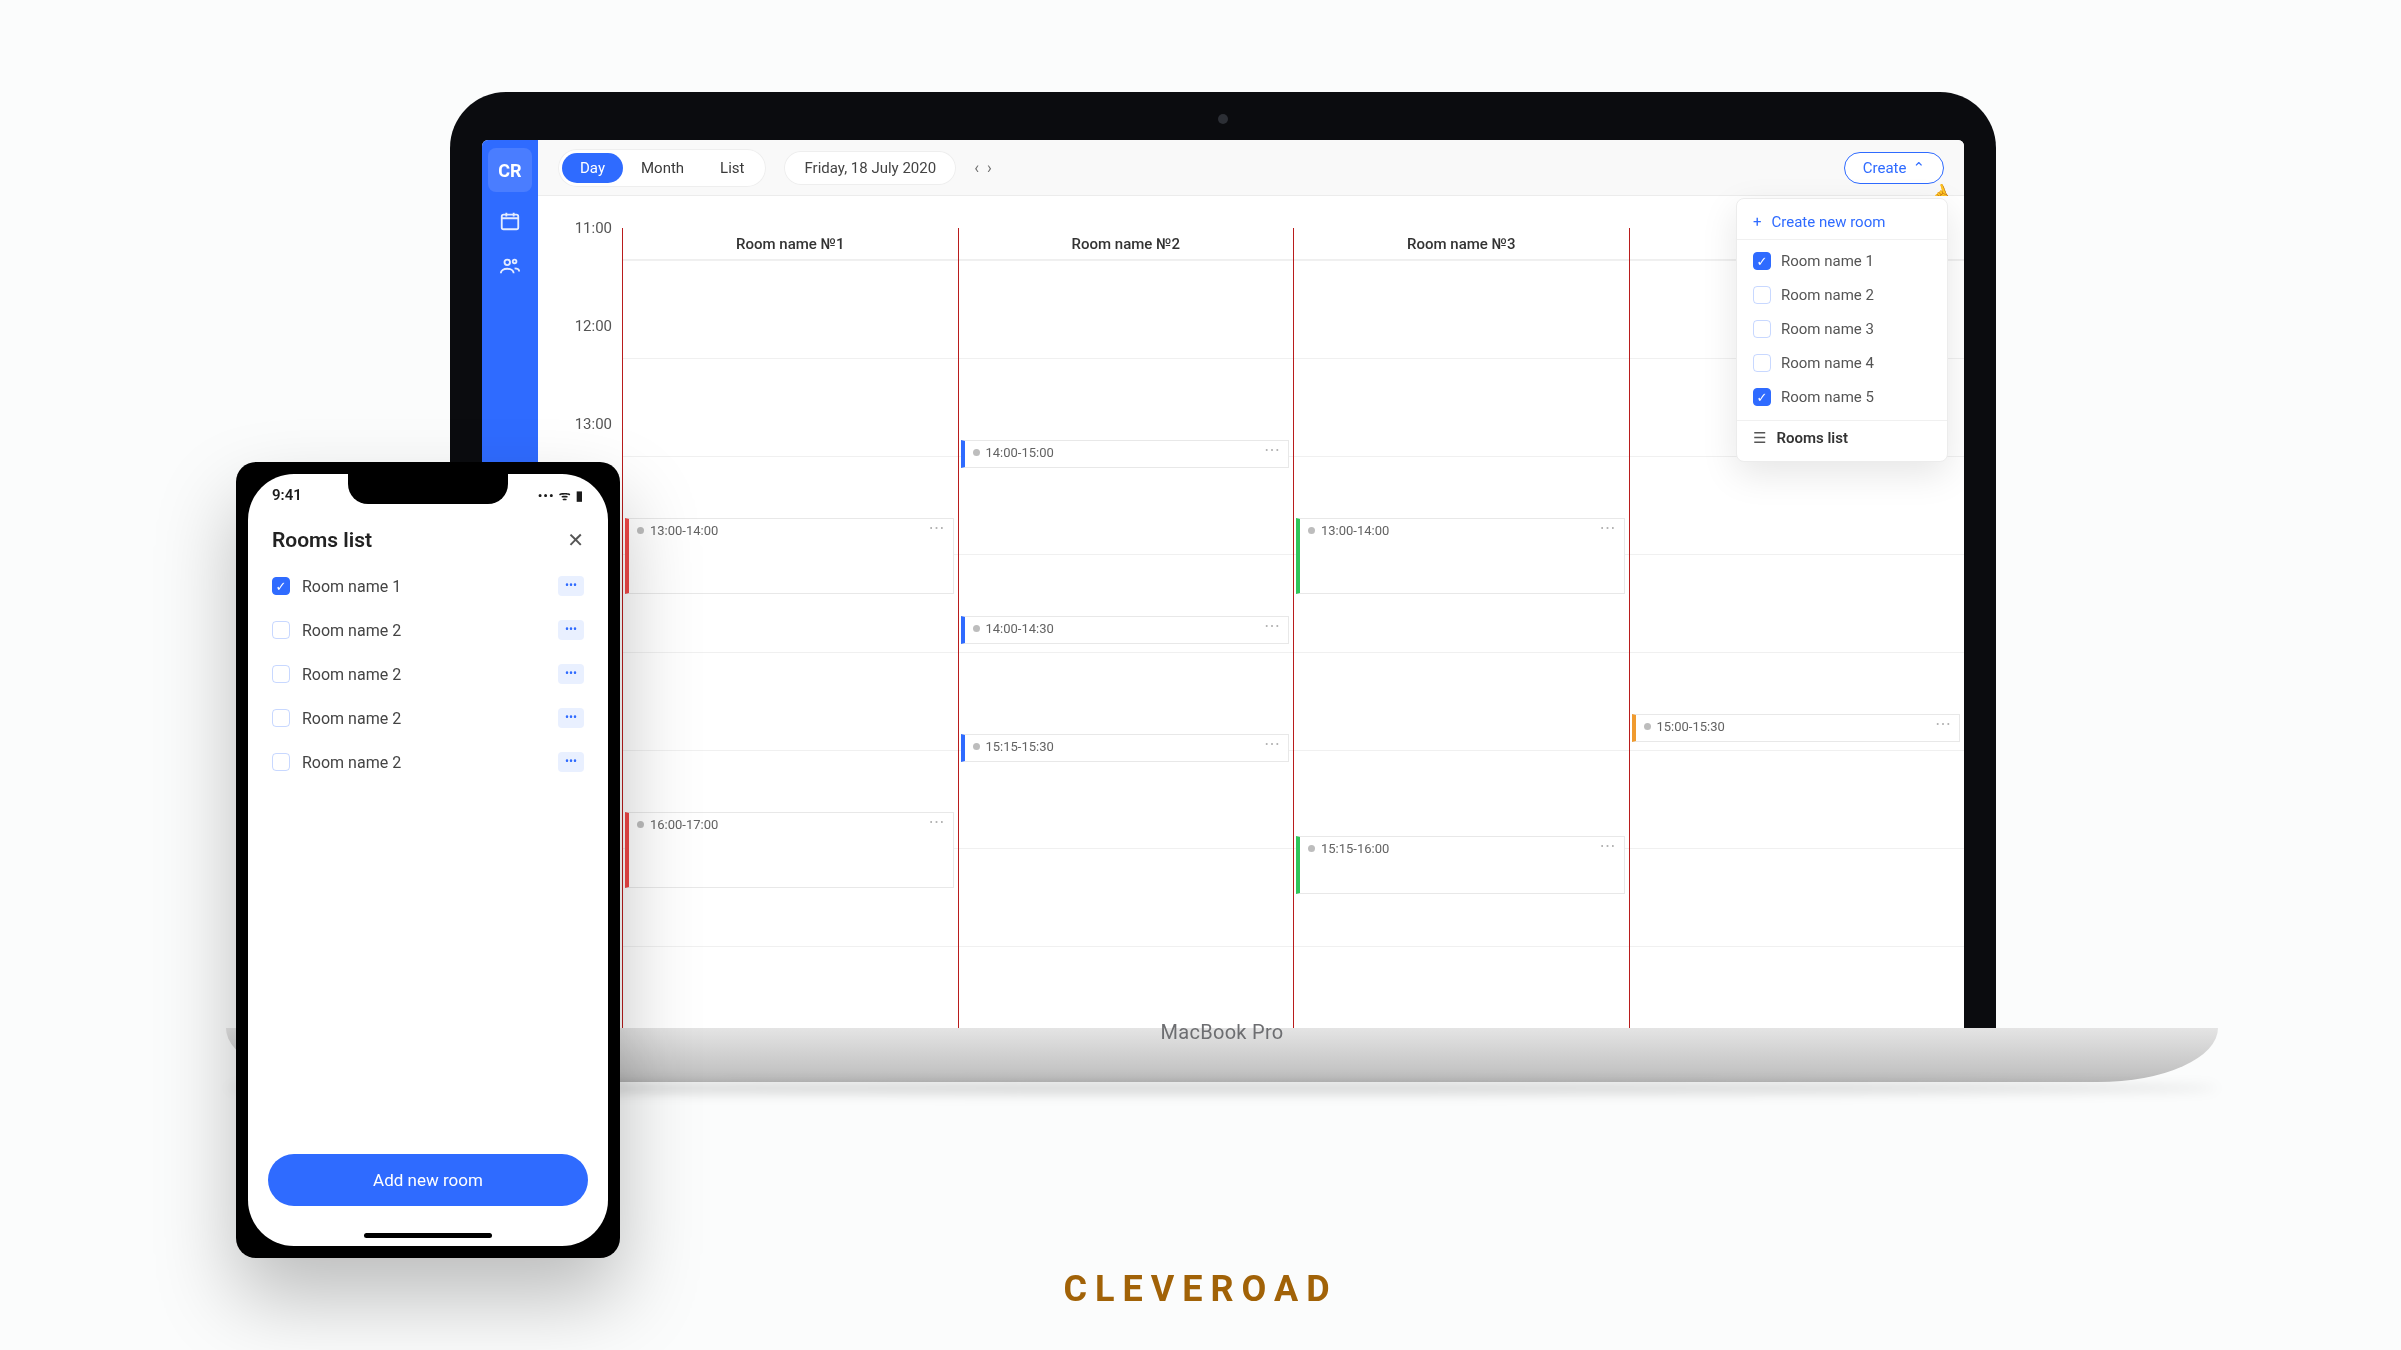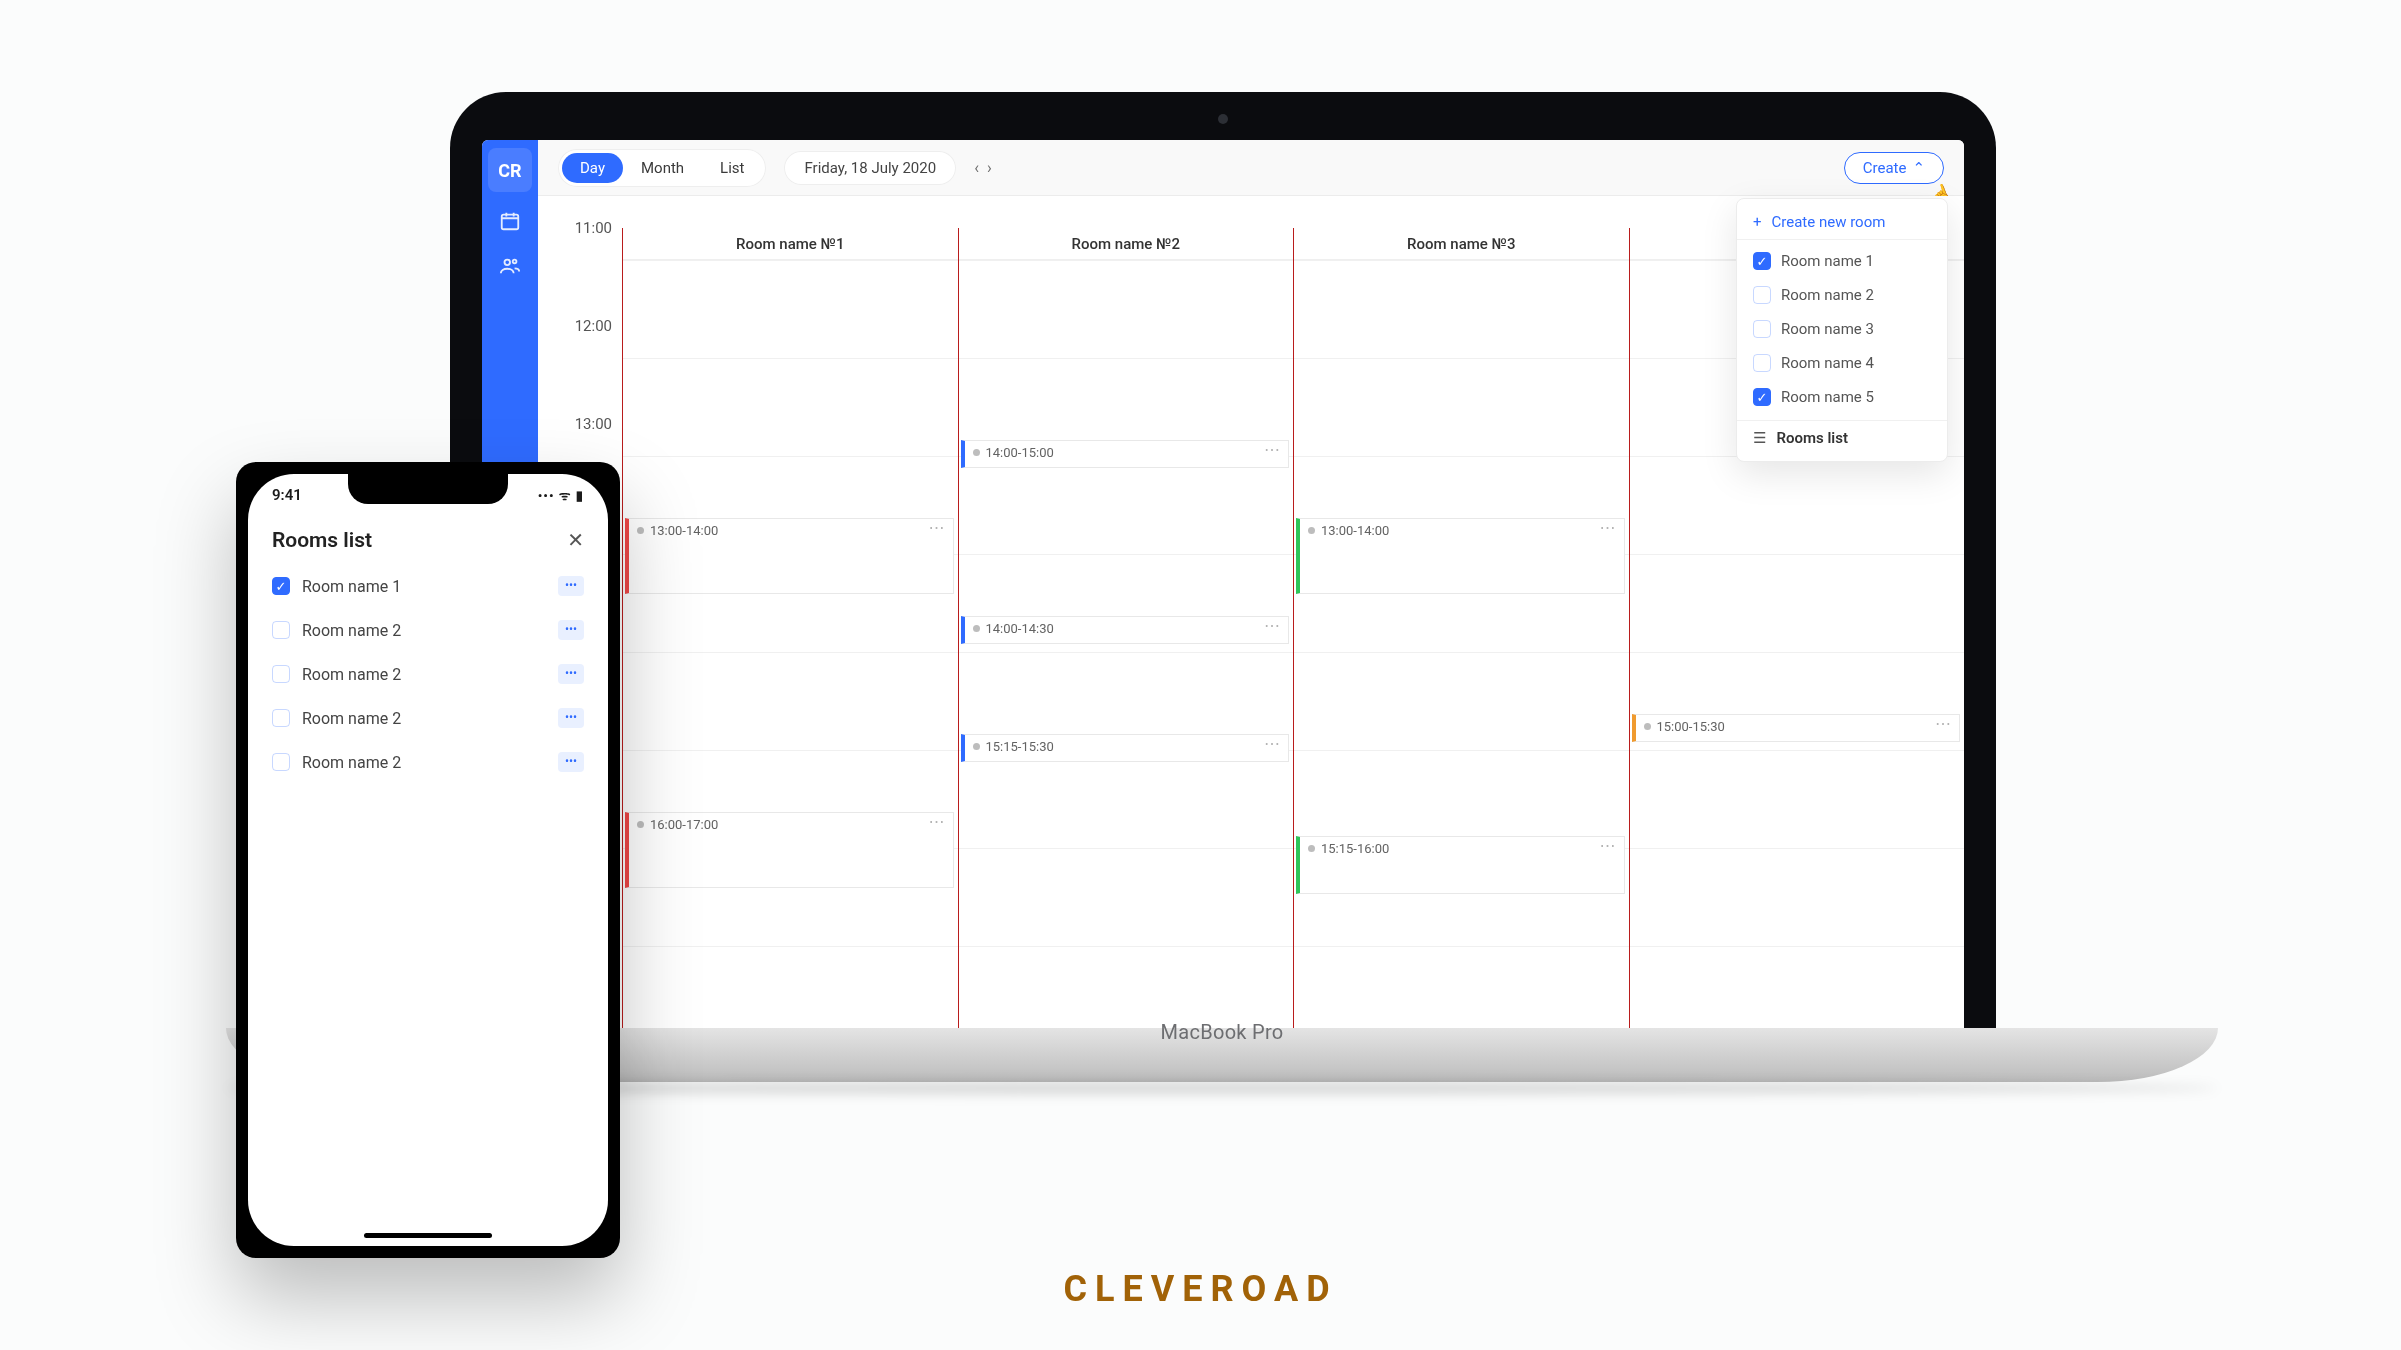--- a/index.html
+++ b/index.html
@@ -402,17 +402,18 @@
           <span class="chk"></span>
           <span>Room name 2</span>
           <span class="ph-more">•••</span>
         </div>
         <div class="ph-item">
           <span class="chk"></span>
           <span>Room name 2</span>
           <span class="ph-more">•••</span>
         </div>
       </div>
+    <div class="ph-btn">Add new room</div>
     <div class="home-ind"></div>
   </div>
 </div>
 
 <div class="brand">CLEVEROAD</div>
 
 </body></html>

